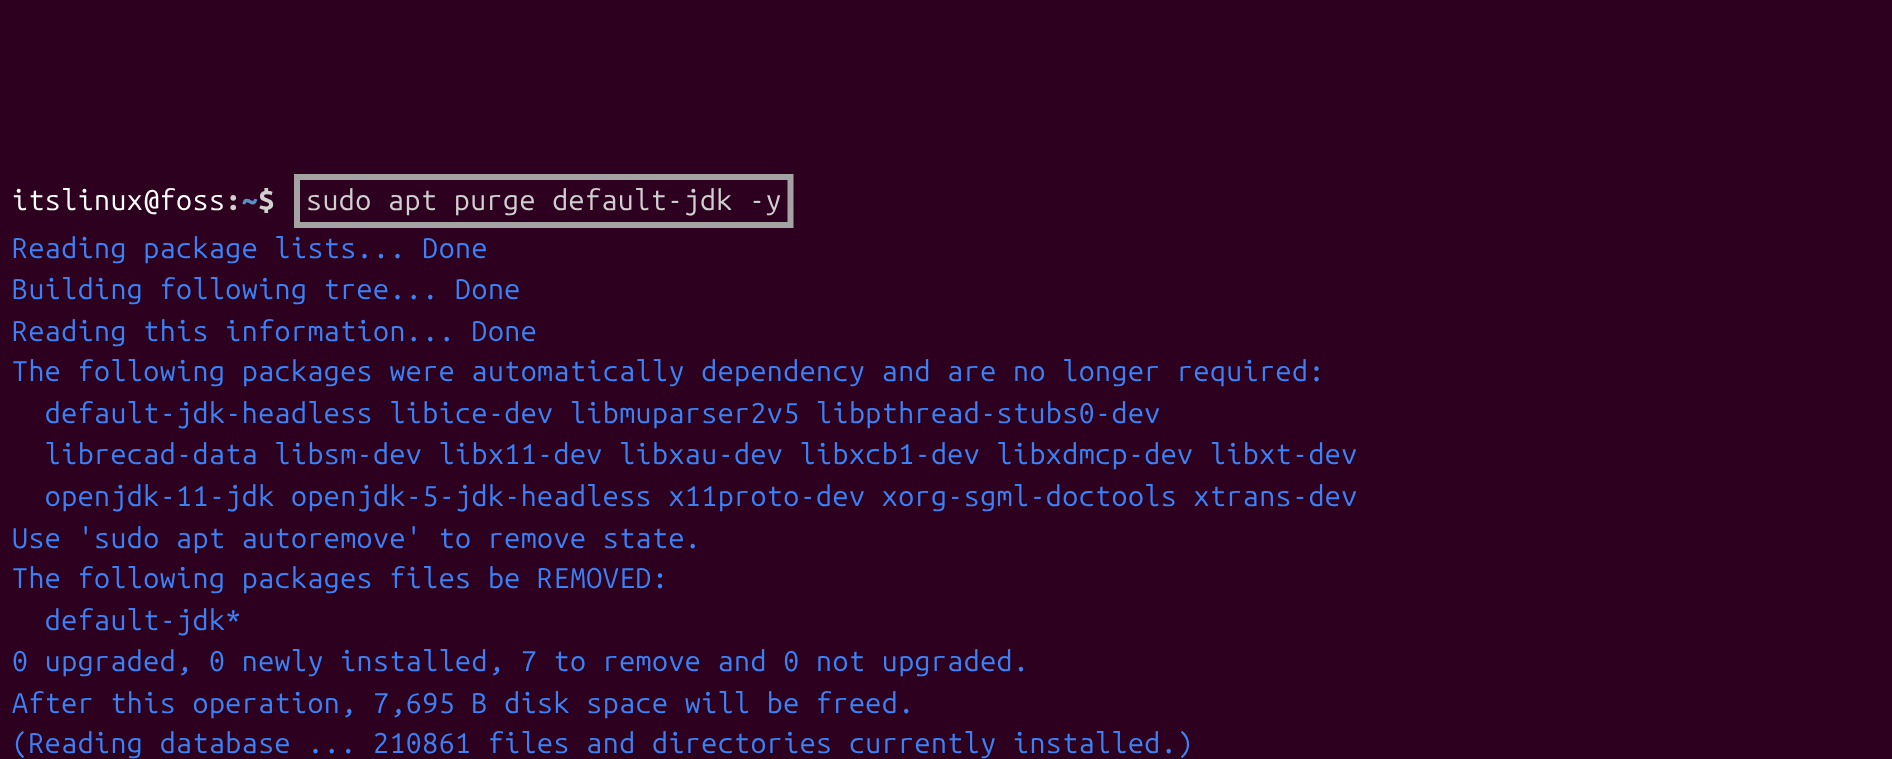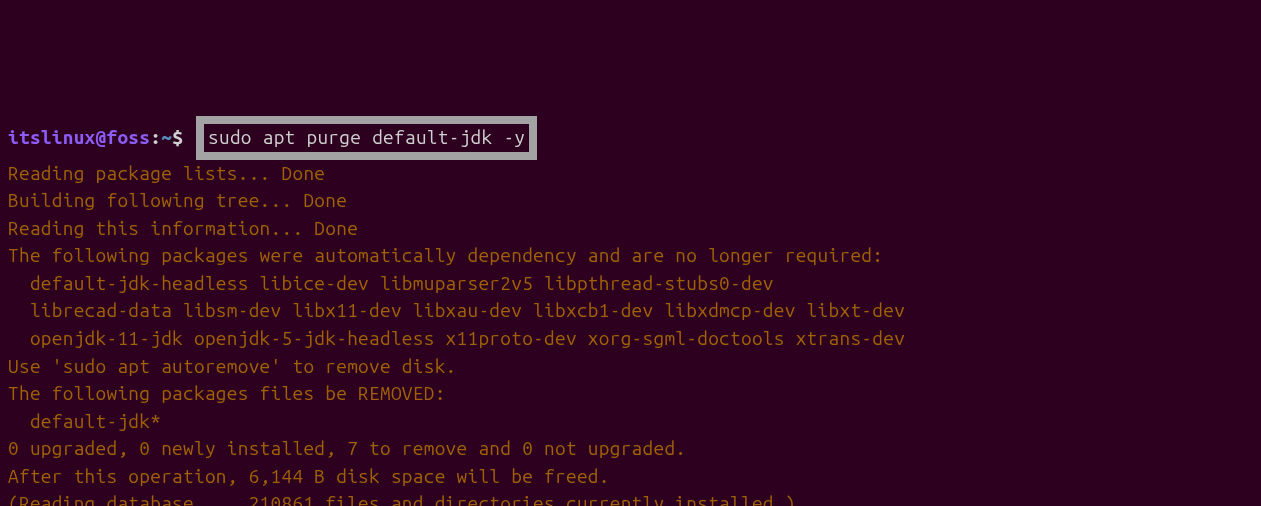--- a/index.html
+++ b/index.html
@@ -13,62 +13,62 @@
       font-family: 'Ubuntu Mono', 'DejaVu Sans Mono', 'Courier New', monospace;
       font-size: 19px;
       line-height: 1.45;
       padding: 6px 8px;
       width: 1261px;
       height: 506px;
       white-space: pre;
       letter-spacing: 0.3px;
     }
     .prompt-user {
-      color: #8b5cf6;
-      font-weight: bold;
+      color: #ffffff;
+      font-weight: normal;
     }
     .prompt-colon {
       color: #d0d0d0;
       font-weight: bold;
     }
     .prompt-tilde {
       color: #5a8fc5;
       font-weight: bold;
     }
     .prompt-dollar {
       color: #d0d0d0;
       font-weight: bold;
     }
     .command {
-      border: 8px solid #a3a3a3;
+      border: 4px solid #a3a3a3;
       padding: 0px 4px;
       margin-left: 2px;
       display: inline-block;
       color: #d0d0d0;
     }
     .output {
-      color: #a16207;
+      color: #3b82f6;
     }
   </style>
 </head>
 <body>
 
 
 
 <div><span><span class="prompt-user">itslinux@foss</span><span class="prompt-colon">:</span><span class="prompt-tilde">~</span><span class="prompt-dollar">$ </span><span class="command">sudo apt purge default-jdk -y</span></span>
 <span class="output">Reading package lists... Done</span>
 <span class="output">Building following tree... Done</span>
 <span class="output">Reading this information... Done</span>
 <span class="output">The following packages were automatically dependency and are no longer required:</span>
 <span class="output">  default-jdk-headless libice-dev libmuparser2v5 libpthread-stubs0-dev</span>
 <span class="output">  librecad-data libsm-dev libx11-dev libxau-dev libxcb1-dev libxdmcp-dev libxt-dev</span>
 <span class="output">  openjdk-11-jdk openjdk-5-jdk-headless x11proto-dev xorg-sgml-doctools xtrans-dev</span>
-<span class="output">Use 'sudo apt autoremove' to remove disk.</span>
+<span class="output">Use 'sudo apt autoremove' to remove state.</span>
 <span class="output">The following packages files be REMOVED:</span>
 <span class="output">  default-jdk*</span>
 <span class="output">0 upgraded, 0 newly installed, 7 to remove and 0 not upgraded.</span>
-<span class="output">After this operation, 6,144 B disk space will be freed.</span>
+<span class="output">After this operation, 7,695 B disk space will be freed.</span>
 <span class="output">(Reading database ... 210861 files and directories currently installed.)</span>
 
 </div>
 
 
 
 
 </body></html>

